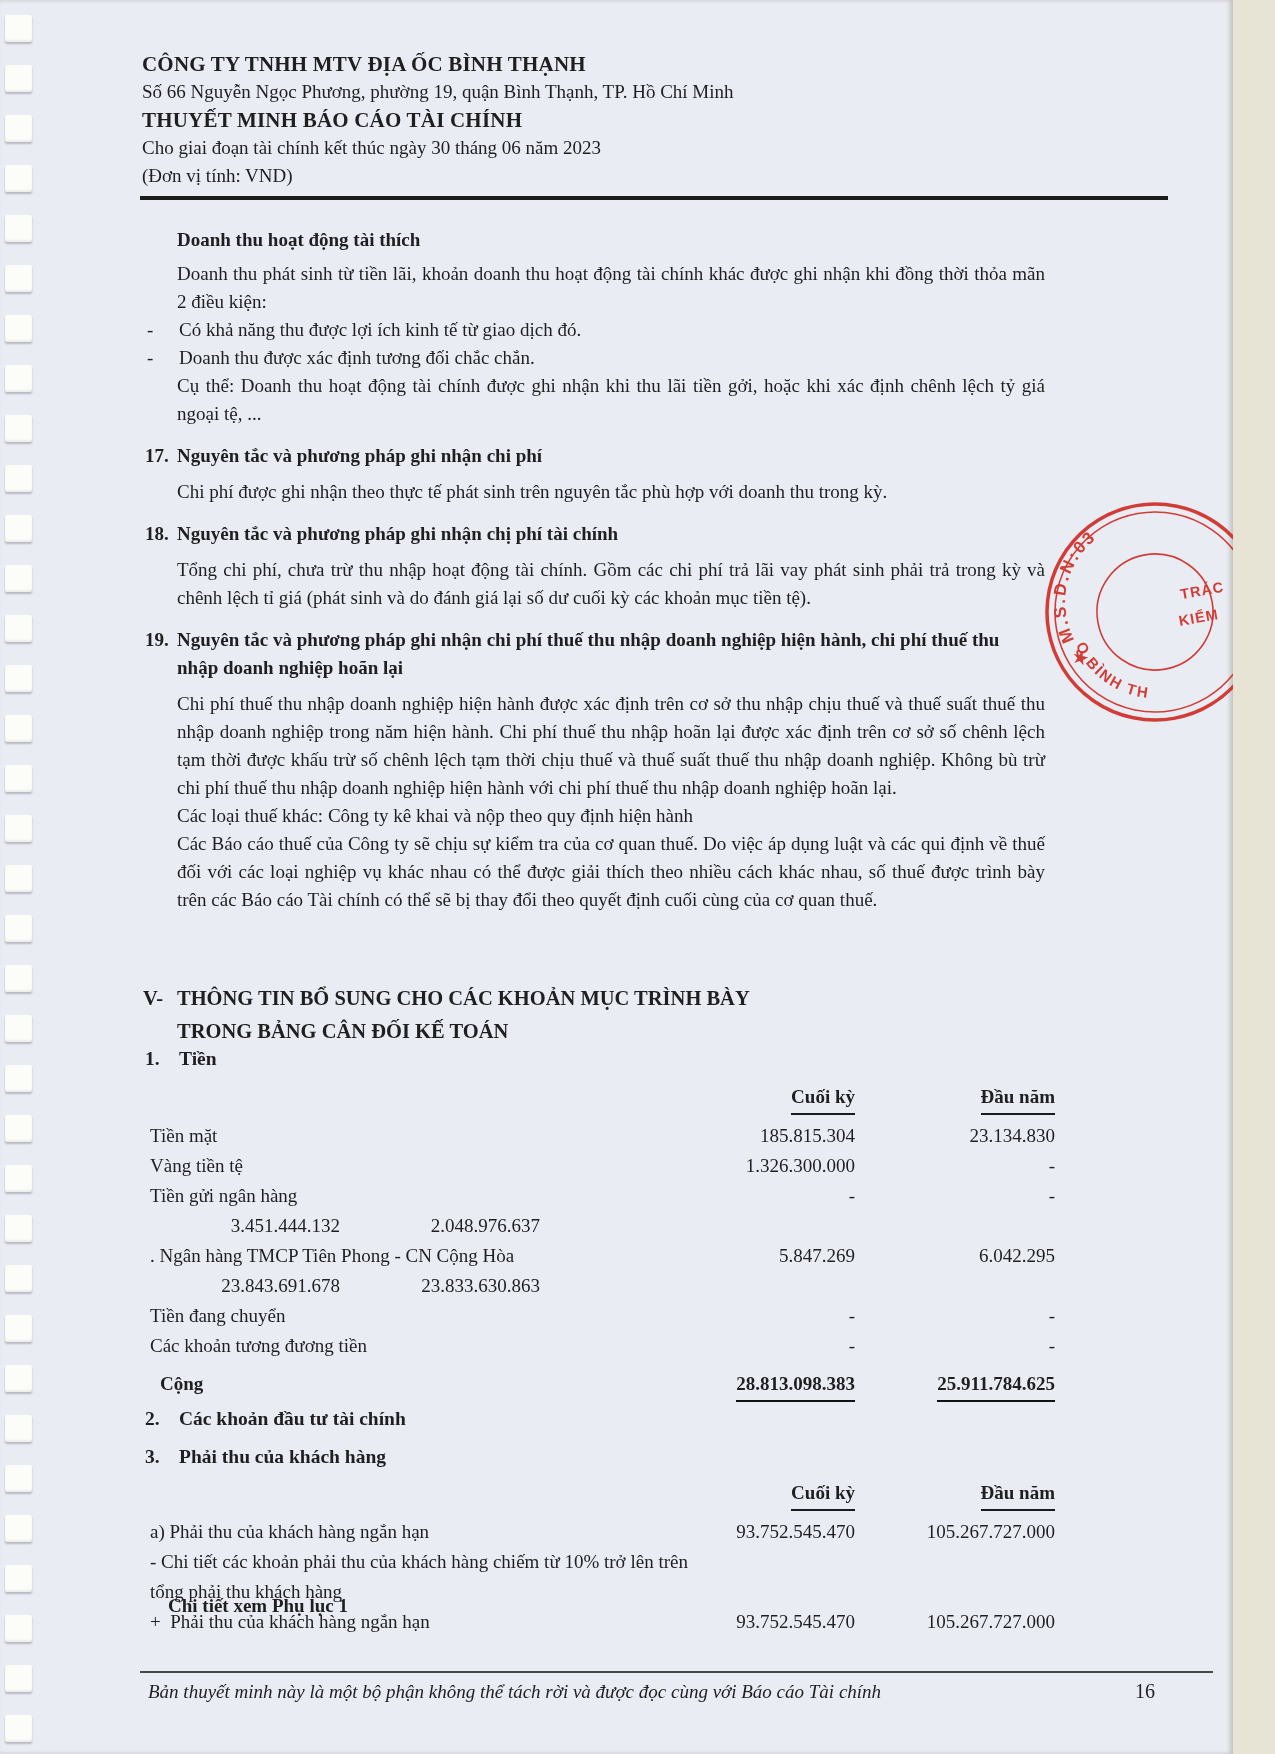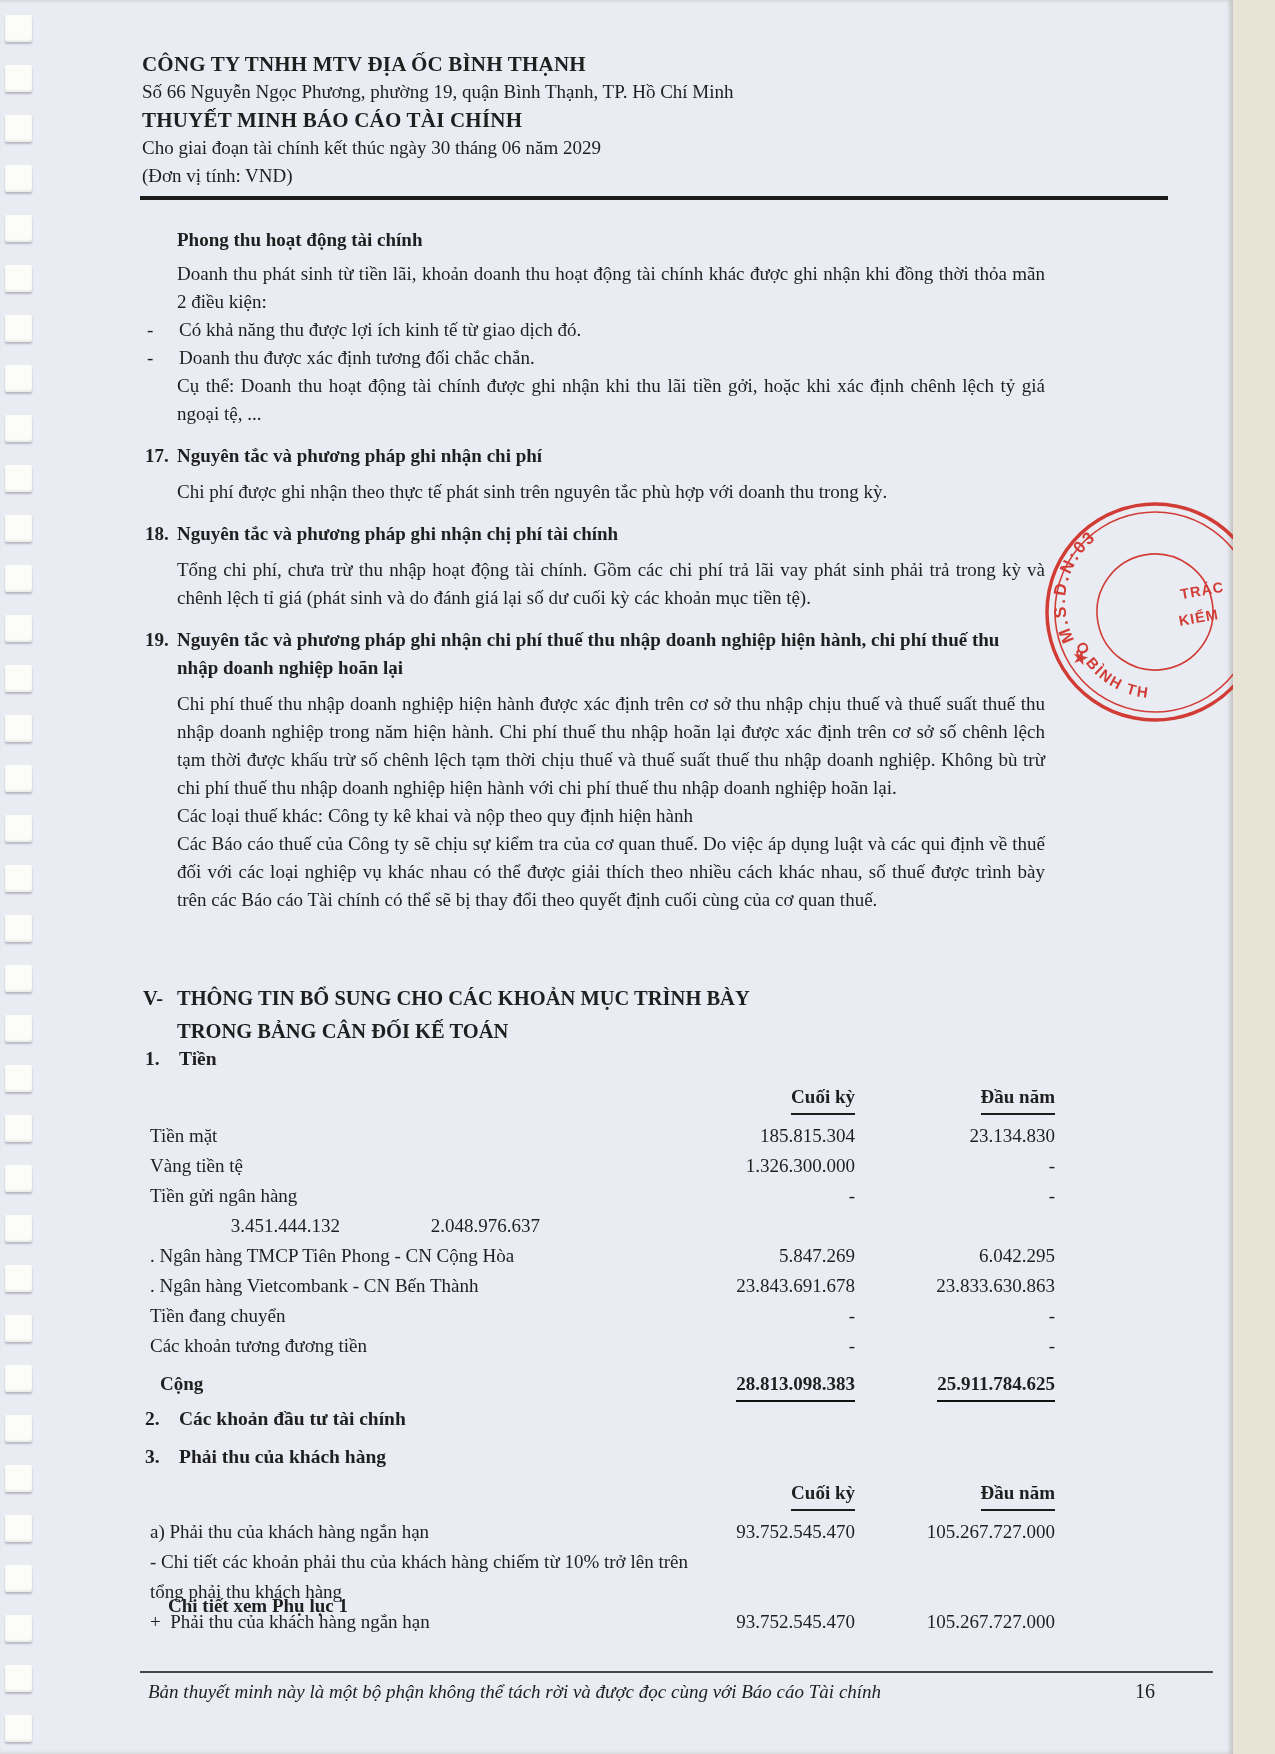--- a/index.html
+++ b/index.html
@@ -101,27 +101,27 @@
       <div class="hole" style="top: 1565px;"></div>
       <div class="hole" style="top: 1615px;"></div>
       <div class="hole" style="top: 1665px;"></div>
       <div class="hole" style="top: 1715px;"></div>
     </div>
 
   <div class="hdr">
     <div class="b">CÔNG TY TNHH MTV ĐỊA ỐC BÌNH THẠNH</div>
     <div>Số 66 Nguyễn Ngọc Phương, phường 19, quận Bình Thạnh, TP. Hồ Chí Minh</div>
     <div class="b">THUYẾT MINH BÁO CÁO TÀI CHÍNH</div>
-    <div>Cho giai đoạn tài chính kết thúc ngày 30 tháng 06 năm 2029</div>
+    <div>Cho giai đoạn tài chính kết thúc ngày 30 tháng 06 năm 2023</div>
     <div>(Đơn vị tính: VND)</div>
   </div>
   <div class="rule-thick"></div>
 
   <div class="notes">
-    <div class="h-sub">Phong thu hoạt động tài chính</div>
+    <div class="h-sub">Doanh thu hoạt động tài thích</div>
     <div class="gap6"></div>
     <p>Doanh thu phát sinh từ tiền lãi, khoản doanh thu hoạt động tài chính khác được ghi nhận khi đồng thời thỏa mãn 2 điều kiện:</p>
     <div class="li">
       <span class="mark">-</span>
       <span>Có khả năng thu được lợi ích kinh tế từ giao dịch đó.</span>
     </div>
     <div class="li">
       <span class="mark">-</span>
       <span>Doanh thu được xác định tương đối chắc chắn.</span>
     </div>
@@ -185,21 +185,20 @@
     <div class="frow">
       <span class="v1">3.451.444.132</span>
       <span class="v2">2.048.976.637</span>
     </div>
     <div class="frow">
       <span class="lbl">. Ngân hàng TMCP Tiên Phong - CN Cộng Hòa</span>
       <span class="v1">5.847.269</span>
       <span class="v2">6.042.295</span>
     </div>
     <div class="frow">
-      <span class="lbl">. Ngân hàng Vietcombank - CN Bến Thành</span>
       <span class="v1">23.843.691.678</span>
       <span class="v2">23.833.630.863</span>
     </div>
     <div class="frow">
       <span class="lbl">Tiền đang chuyển</span>
       <span class="v1">-</span>
       <span class="v2">-</span>
     </div>
     <div class="frow">
       <span class="lbl">Các khoản tương đương tiền</span>

